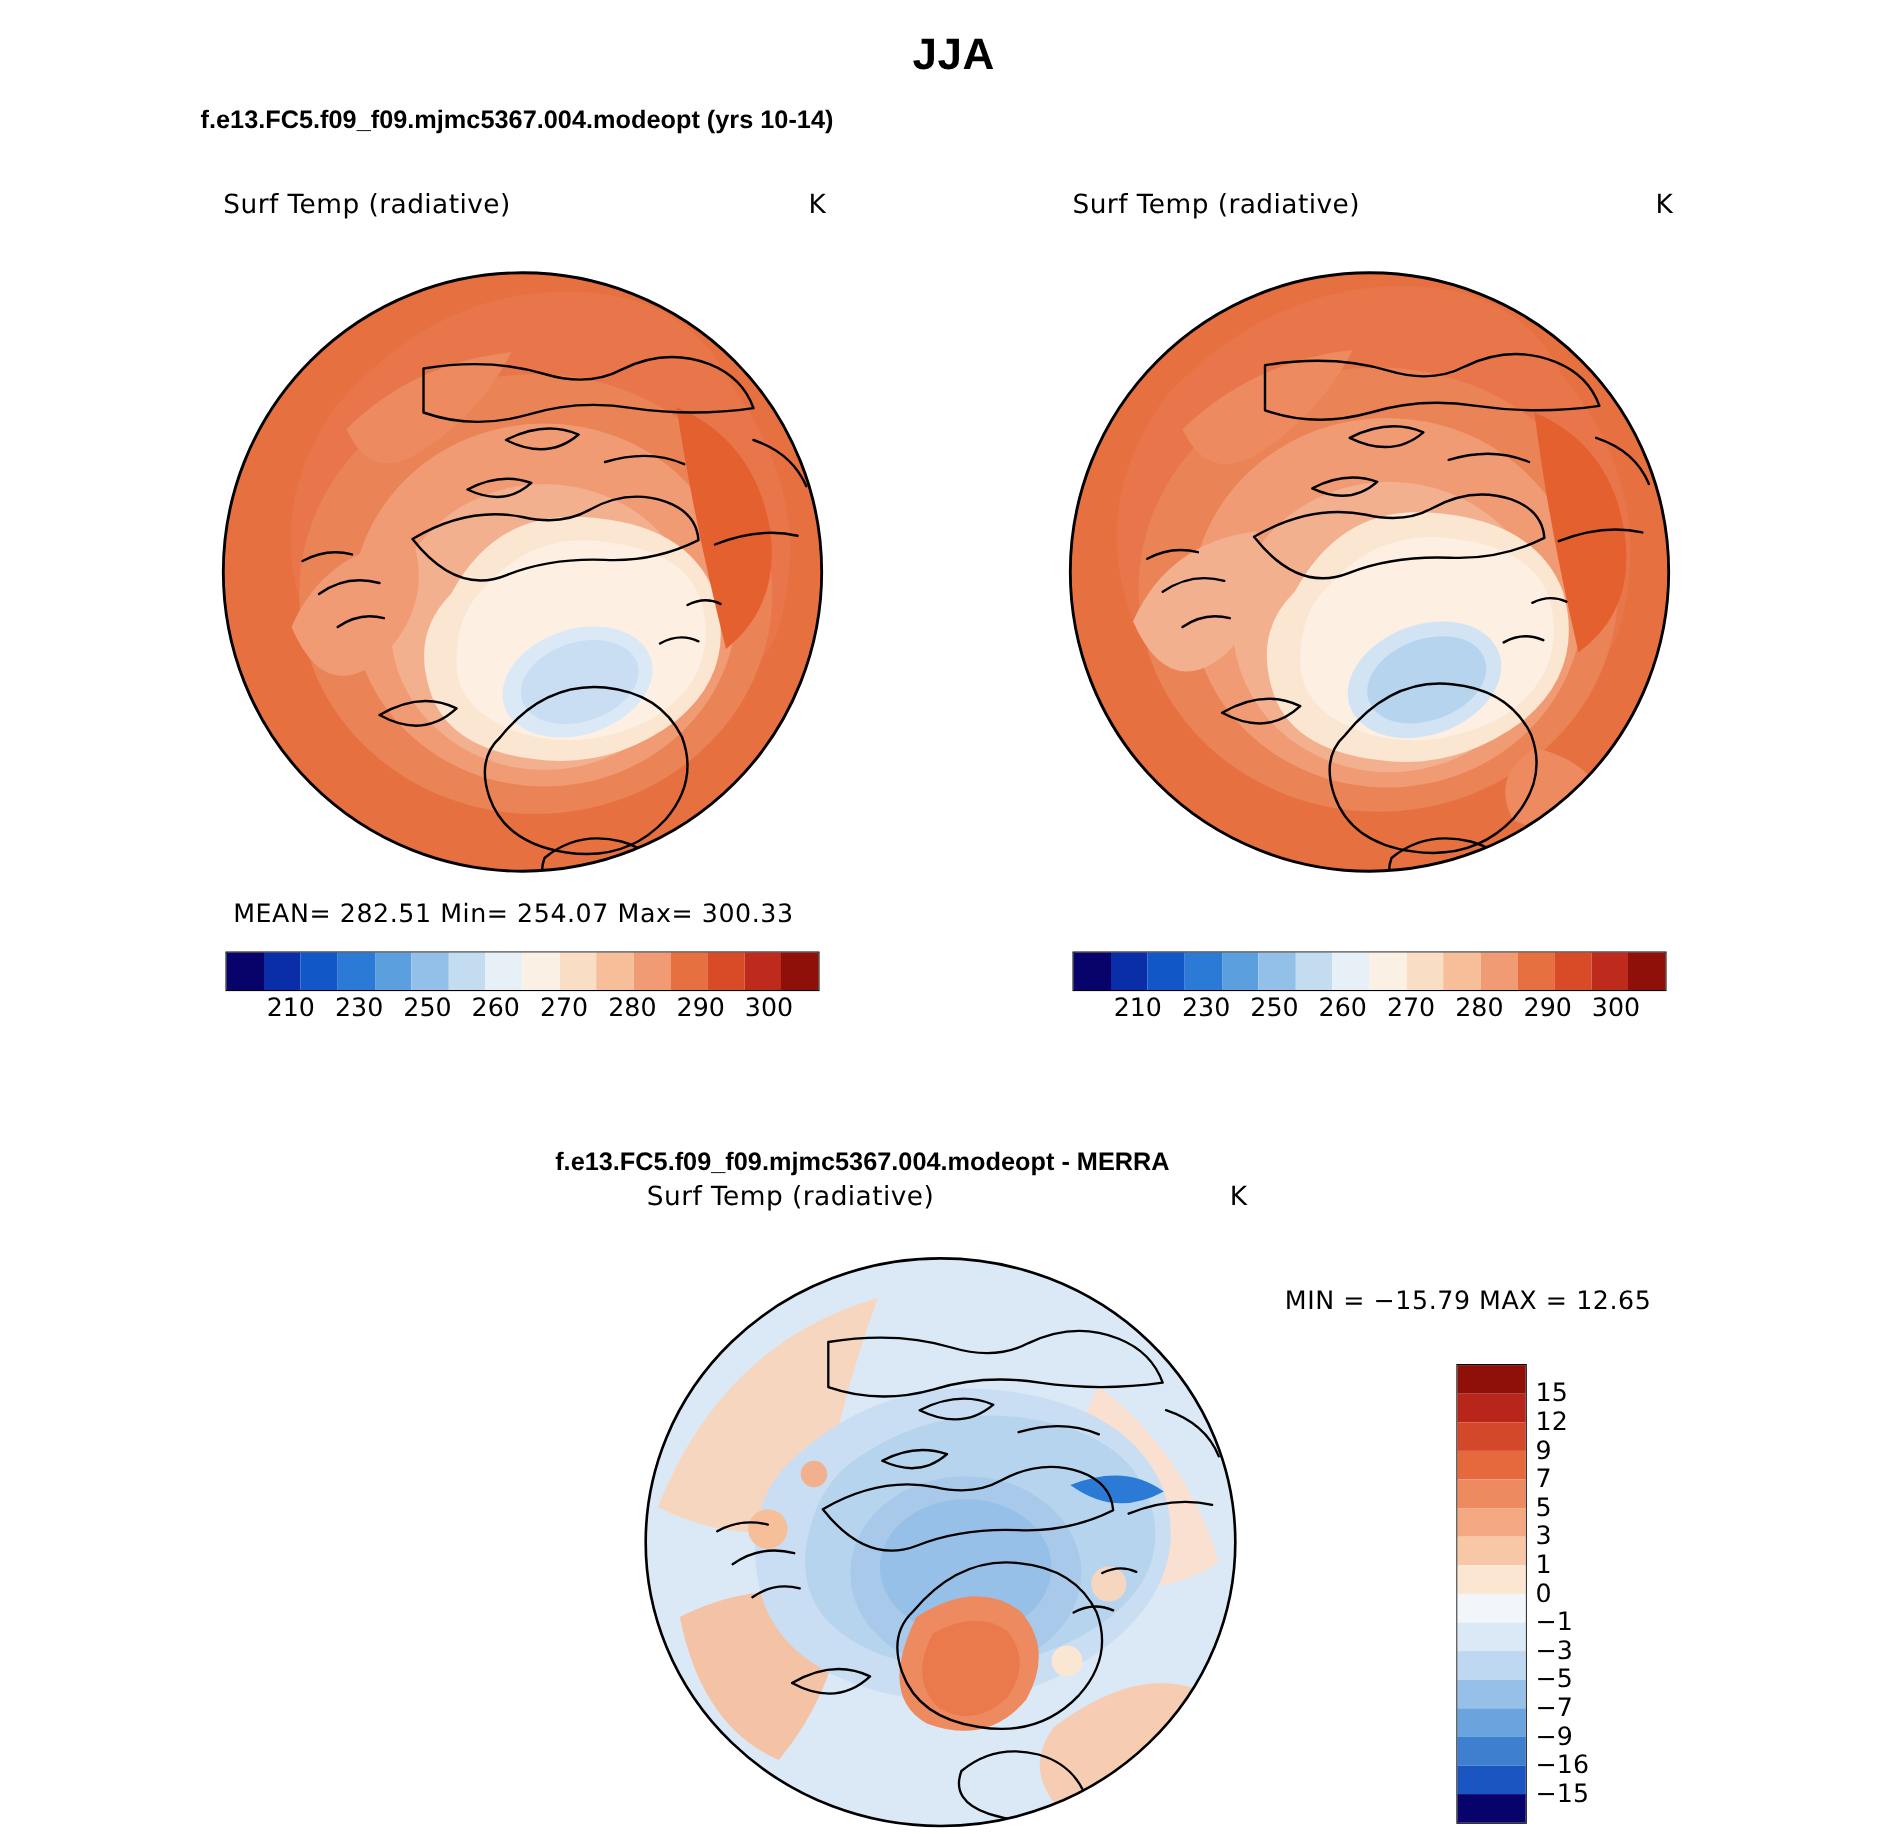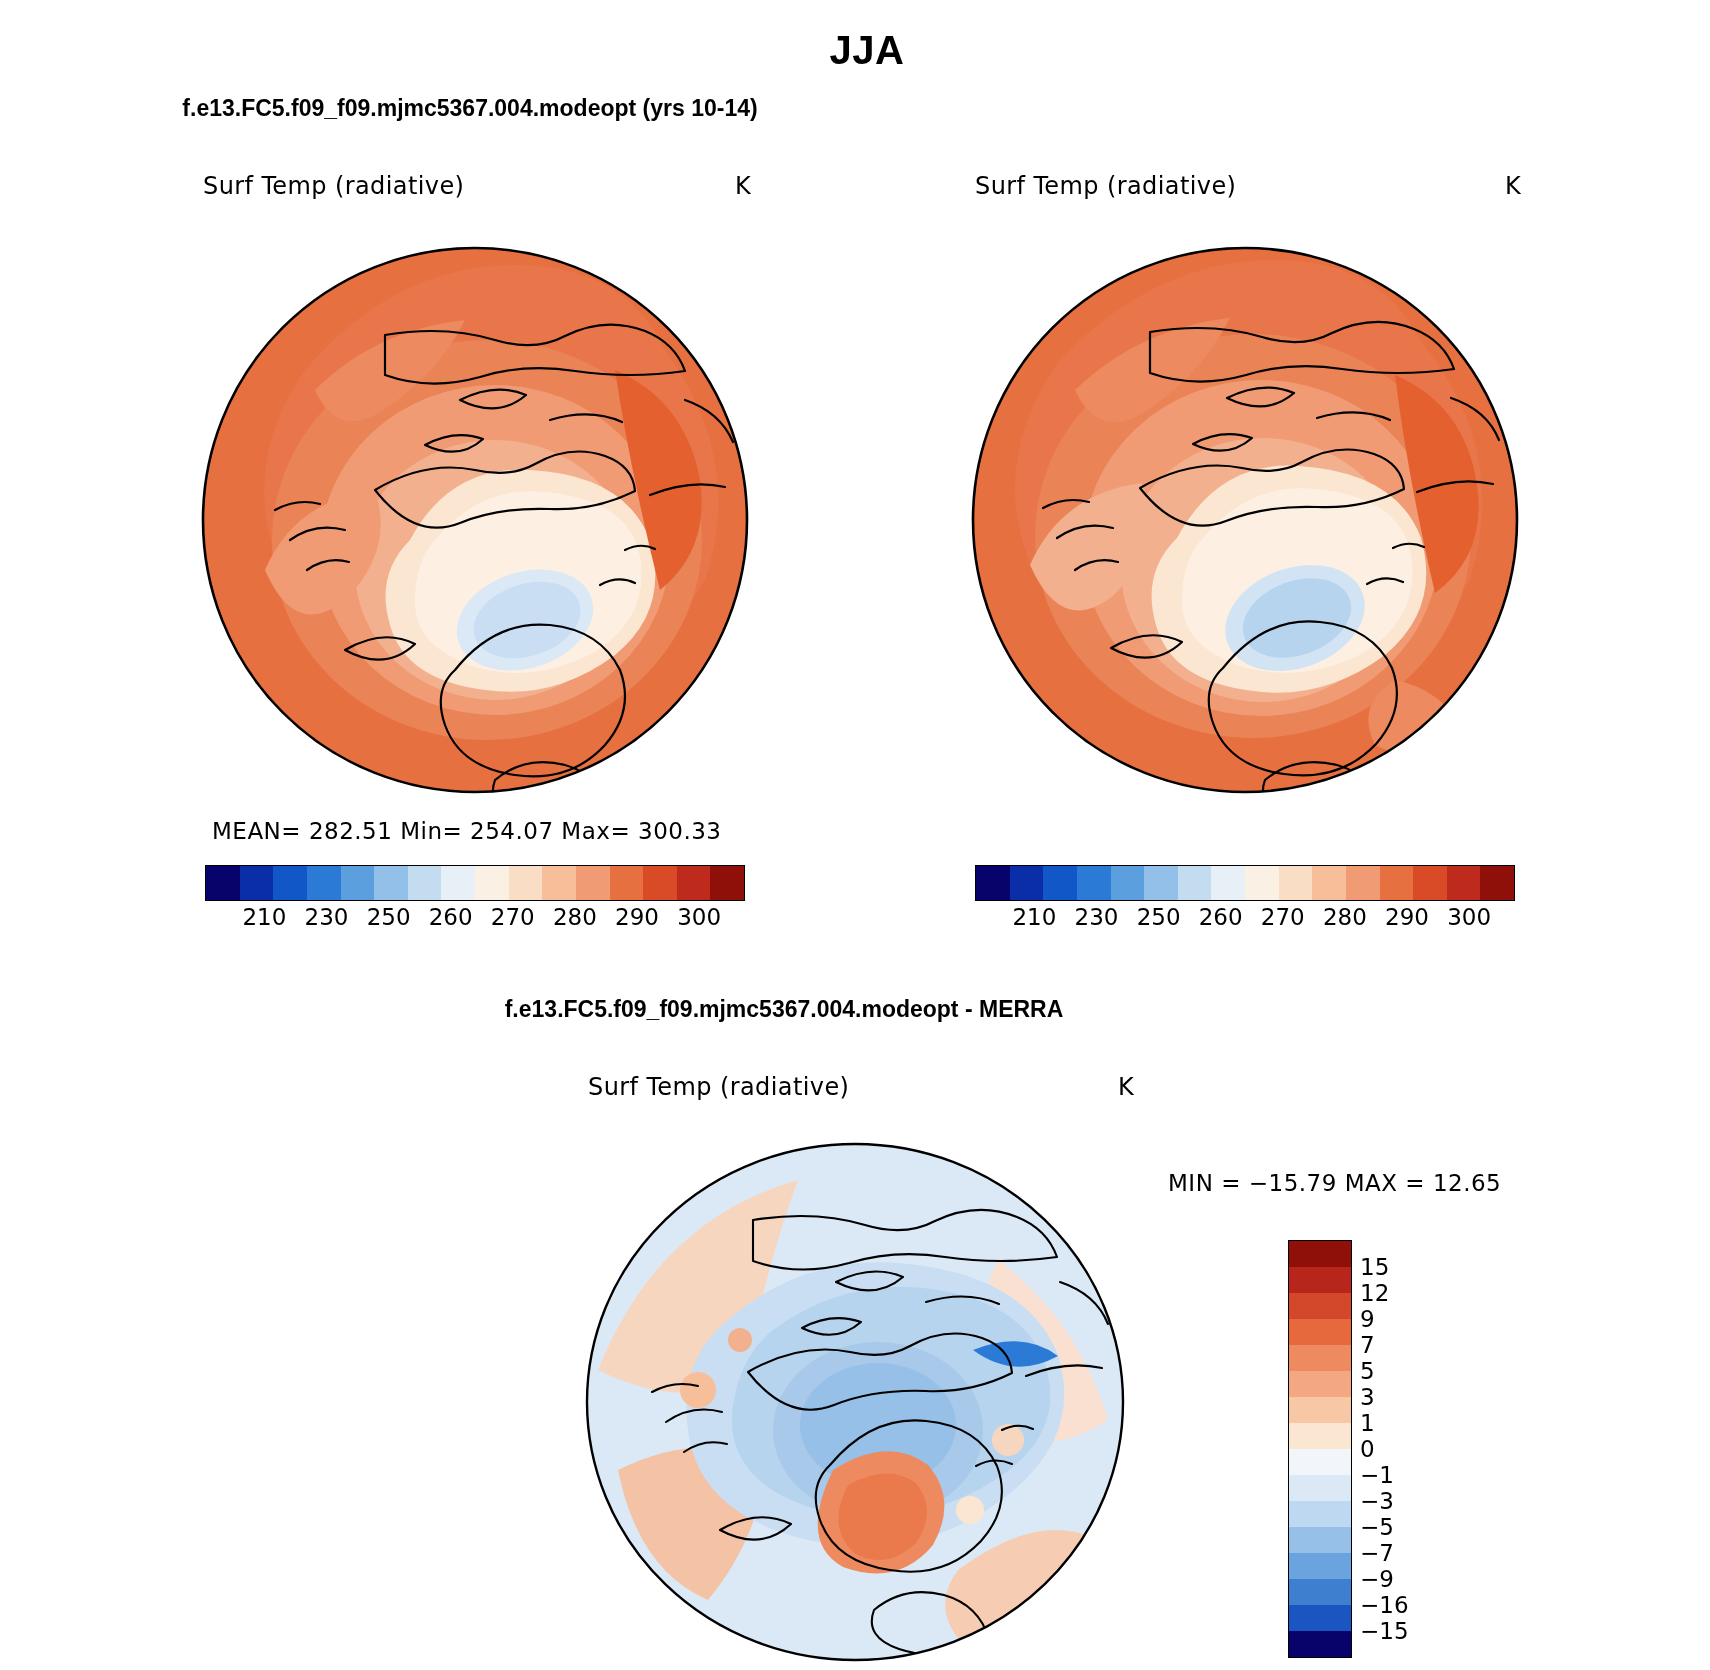--- a/index.html
+++ b/index.html
@@ -81,20 +81,21 @@
   }
   .cbar-ticks span {
     position: absolute;
     transform: translateX(-50%);
     font-family: "DejaVu Sans", sans-serif;
     font-size: 23px;
   }
   
   .vbar-wrap {
     position: absolute;
+    margin-left: 36px;
   }
   .vbar {
     width: 62px;
     border: 1px solid #000;
   }
   .vbar .vcell {
     width: 100%;
     height: 26px;
   }
   .vbar-labels {
@@ -285,21 +286,21 @@
       <span style="left:22.5%">230</span>
       <span style="left:34.0%">250</span>
       <span style="left:45.5%">260</span>
       <span style="left:57.0%">270</span>
       <span style="left:68.5%">280</span>
       <span style="left:80.0%">290</span>
       <span style="left:91.5%">300</span>
     </div>
   </div>
 
-  <div class="panel-title" style="left:0; top:996px; width:1568px;">f.e13.FC5.f09_f09.mjmc5367.004.modeopt - MERRA</div>
+  <div class="panel-title" style="left:0; top:1043px; width:1568px;">f.e13.FC5.f09_f09.mjmc5367.004.modeopt - MERRA</div>
 
   <div class="panel-subtitle" style="left:588px; top:1073px;">Surf Temp (radiative)</div>
 
   <div class="unit-label" style="left:1118px; top:1073px;">K</div>
 
   <div class="minmax" style="left:1168px; top:1170px;">MIN = −15.79 MAX =   12.65</div>
 
   <div class="map-wrap" style="left:578px; top:1140px;">
     <svg width="555" height="525" viewBox="0 0 555 525">
       <defs>

